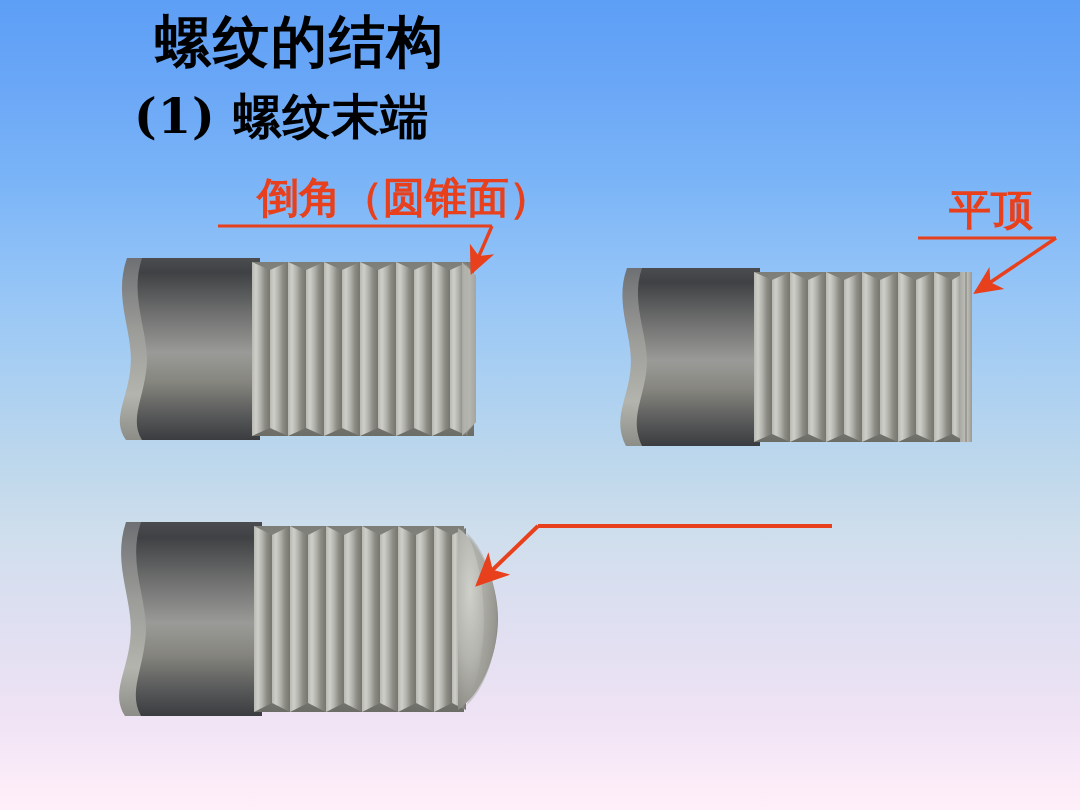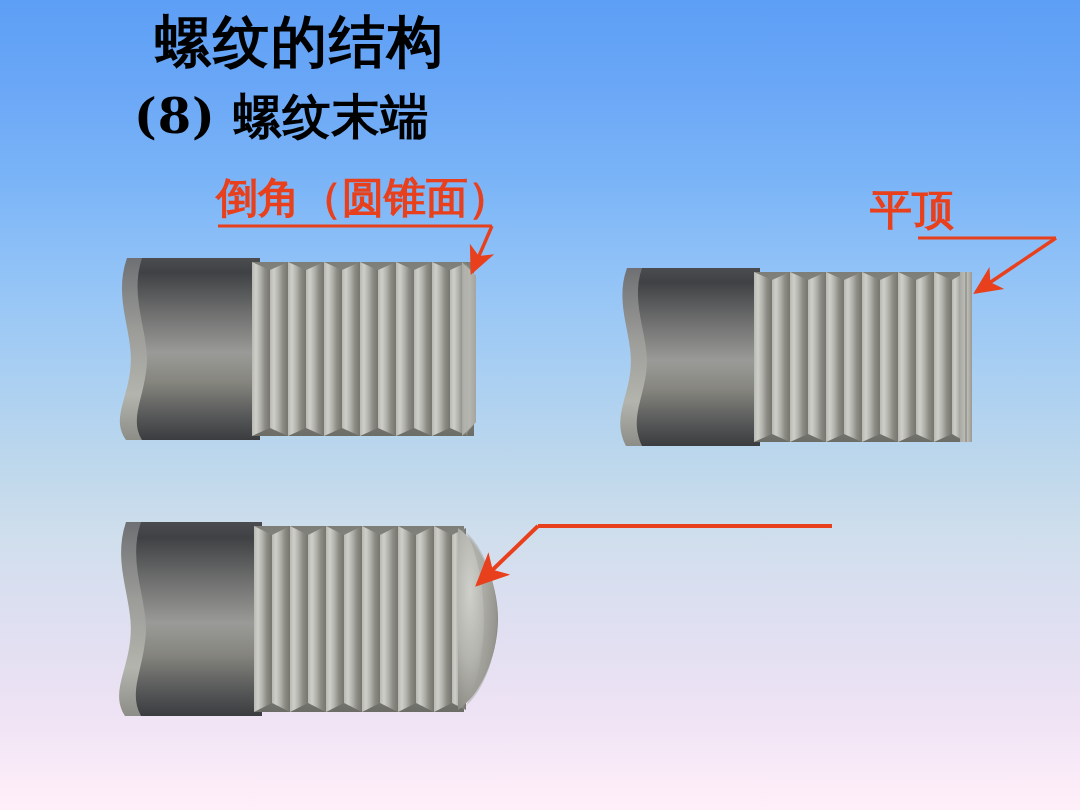--- a/index.html
+++ b/index.html
@@ -56,42 +56,43 @@
     white-space: nowrap;
   }
   .callout-label {
     position: absolute;
     font-size: 42px;
     font-weight: 700;
     color: #e8401c;
     letter-spacing: 0px;
     line-height: 1.15;
     white-space: nowrap;
+    margin-left: 41px;
   }
   #label-chamfer { left: 216px; top: 174px; }
-  #label-flat    { left: 870px; top: 186px; }
+  #label-flat    { left: 908px; top: 186px; }
   #label-dome    { left: 556px; top: 472px; }
 
   
   .art {
     position: absolute;
     left: 0;
     top: 0;
     width: 1080px;
     height: 810px;
     pointer-events: none;
   }
 </style>
 </head>
 <body>
 
 <div class="slide">
 
   <div class="title">螺纹的结构</div>
-  <div class="subtitle">(8) 螺纹末端</div>
+  <div class="subtitle">(1) 螺纹末端</div>
 
   <div class="callout-label" id="label-chamfer">倒角（圆锥面）</div>
   <div class="callout-label" id="label-flat">平顶</div>
 
   <svg class="art" viewBox="0 0 1080 810">
     <defs>
 
       <linearGradient id="shaftGrad" x1="0" y1="0" x2="0" y2="1">
         <stop offset="0%" stop-color="#4a4c4f"></stop>
         <stop offset="8%" stop-color="#3f4144"></stop>

